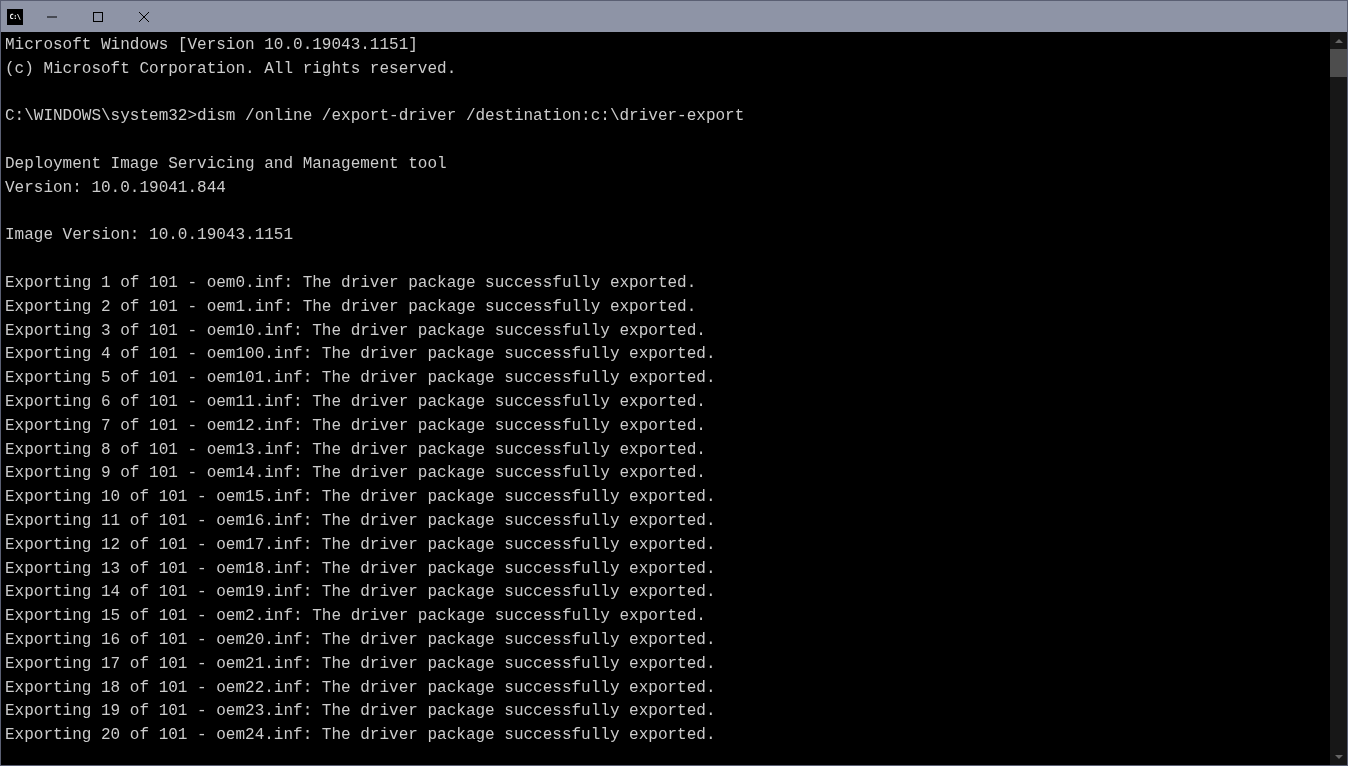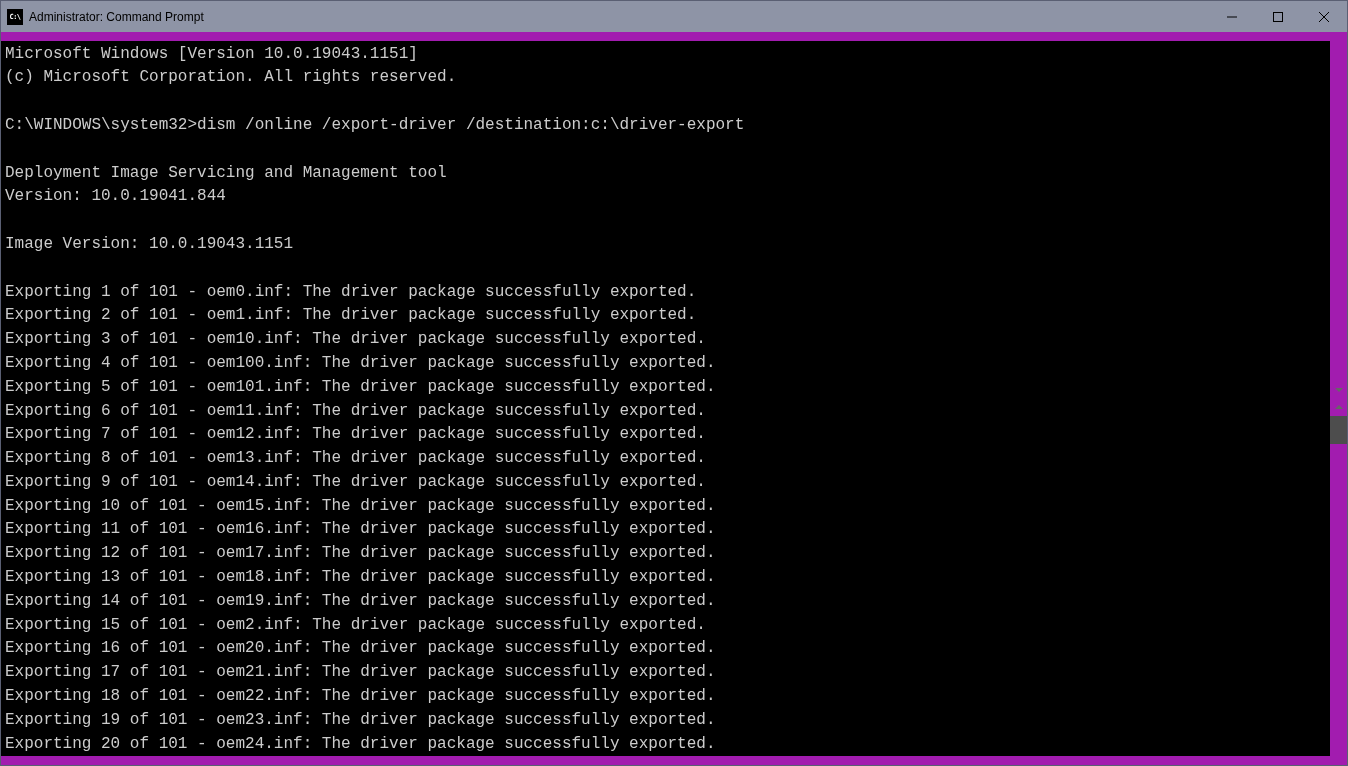--- a/index.html
+++ b/index.html
@@ -62,23 +62,22 @@
       font-family: "Segoe UI Symbol", sans-serif;
       font-size: 10px;
       color: #000;
     }
     .titlebar-btn svg {
       display: block;
     }
     .terminal-wrap {
       flex: 1;
       display: flex;
-      background: #a21caf;
+      background: #f0abfc;
       overflow: hidden;
-      align-items: center;
     }
     .terminal {
       flex: 1;
       background: #000;
       color: #ccc;
       font-family: Consolas, "Courier New", monospace;
       font-size: 16px;
       line-height: 23.8px;
       white-space: pre;
       padding: 2px 0 0 4px;
@@ -119,21 +118,20 @@
     }
   </style>
 </head>
 <body>
 
 <div class="window">
   <div class="titlebar">
     <div class="titlebar-icon">
       <span>C:\</span>
     </div>
-    <div class="titlebar-title">Administrator: Command Prompt</div>
     <div class="titlebar-controls">
       <div class="titlebar-btn">
         <svg width="10" height="10" viewBox="0 0 10 10">
             <line x1="0" y1="5" x2="10" y2="5" stroke="#000" stroke-width="1"></line>
           </svg>
       </div>
       <div class="titlebar-btn">
         <svg width="10" height="10" viewBox="0 0 10 10">
             <rect x="0.5" y="0.5" width="9" height="9" fill="none" stroke="#000" stroke-width="1"></rect>
           </svg>

